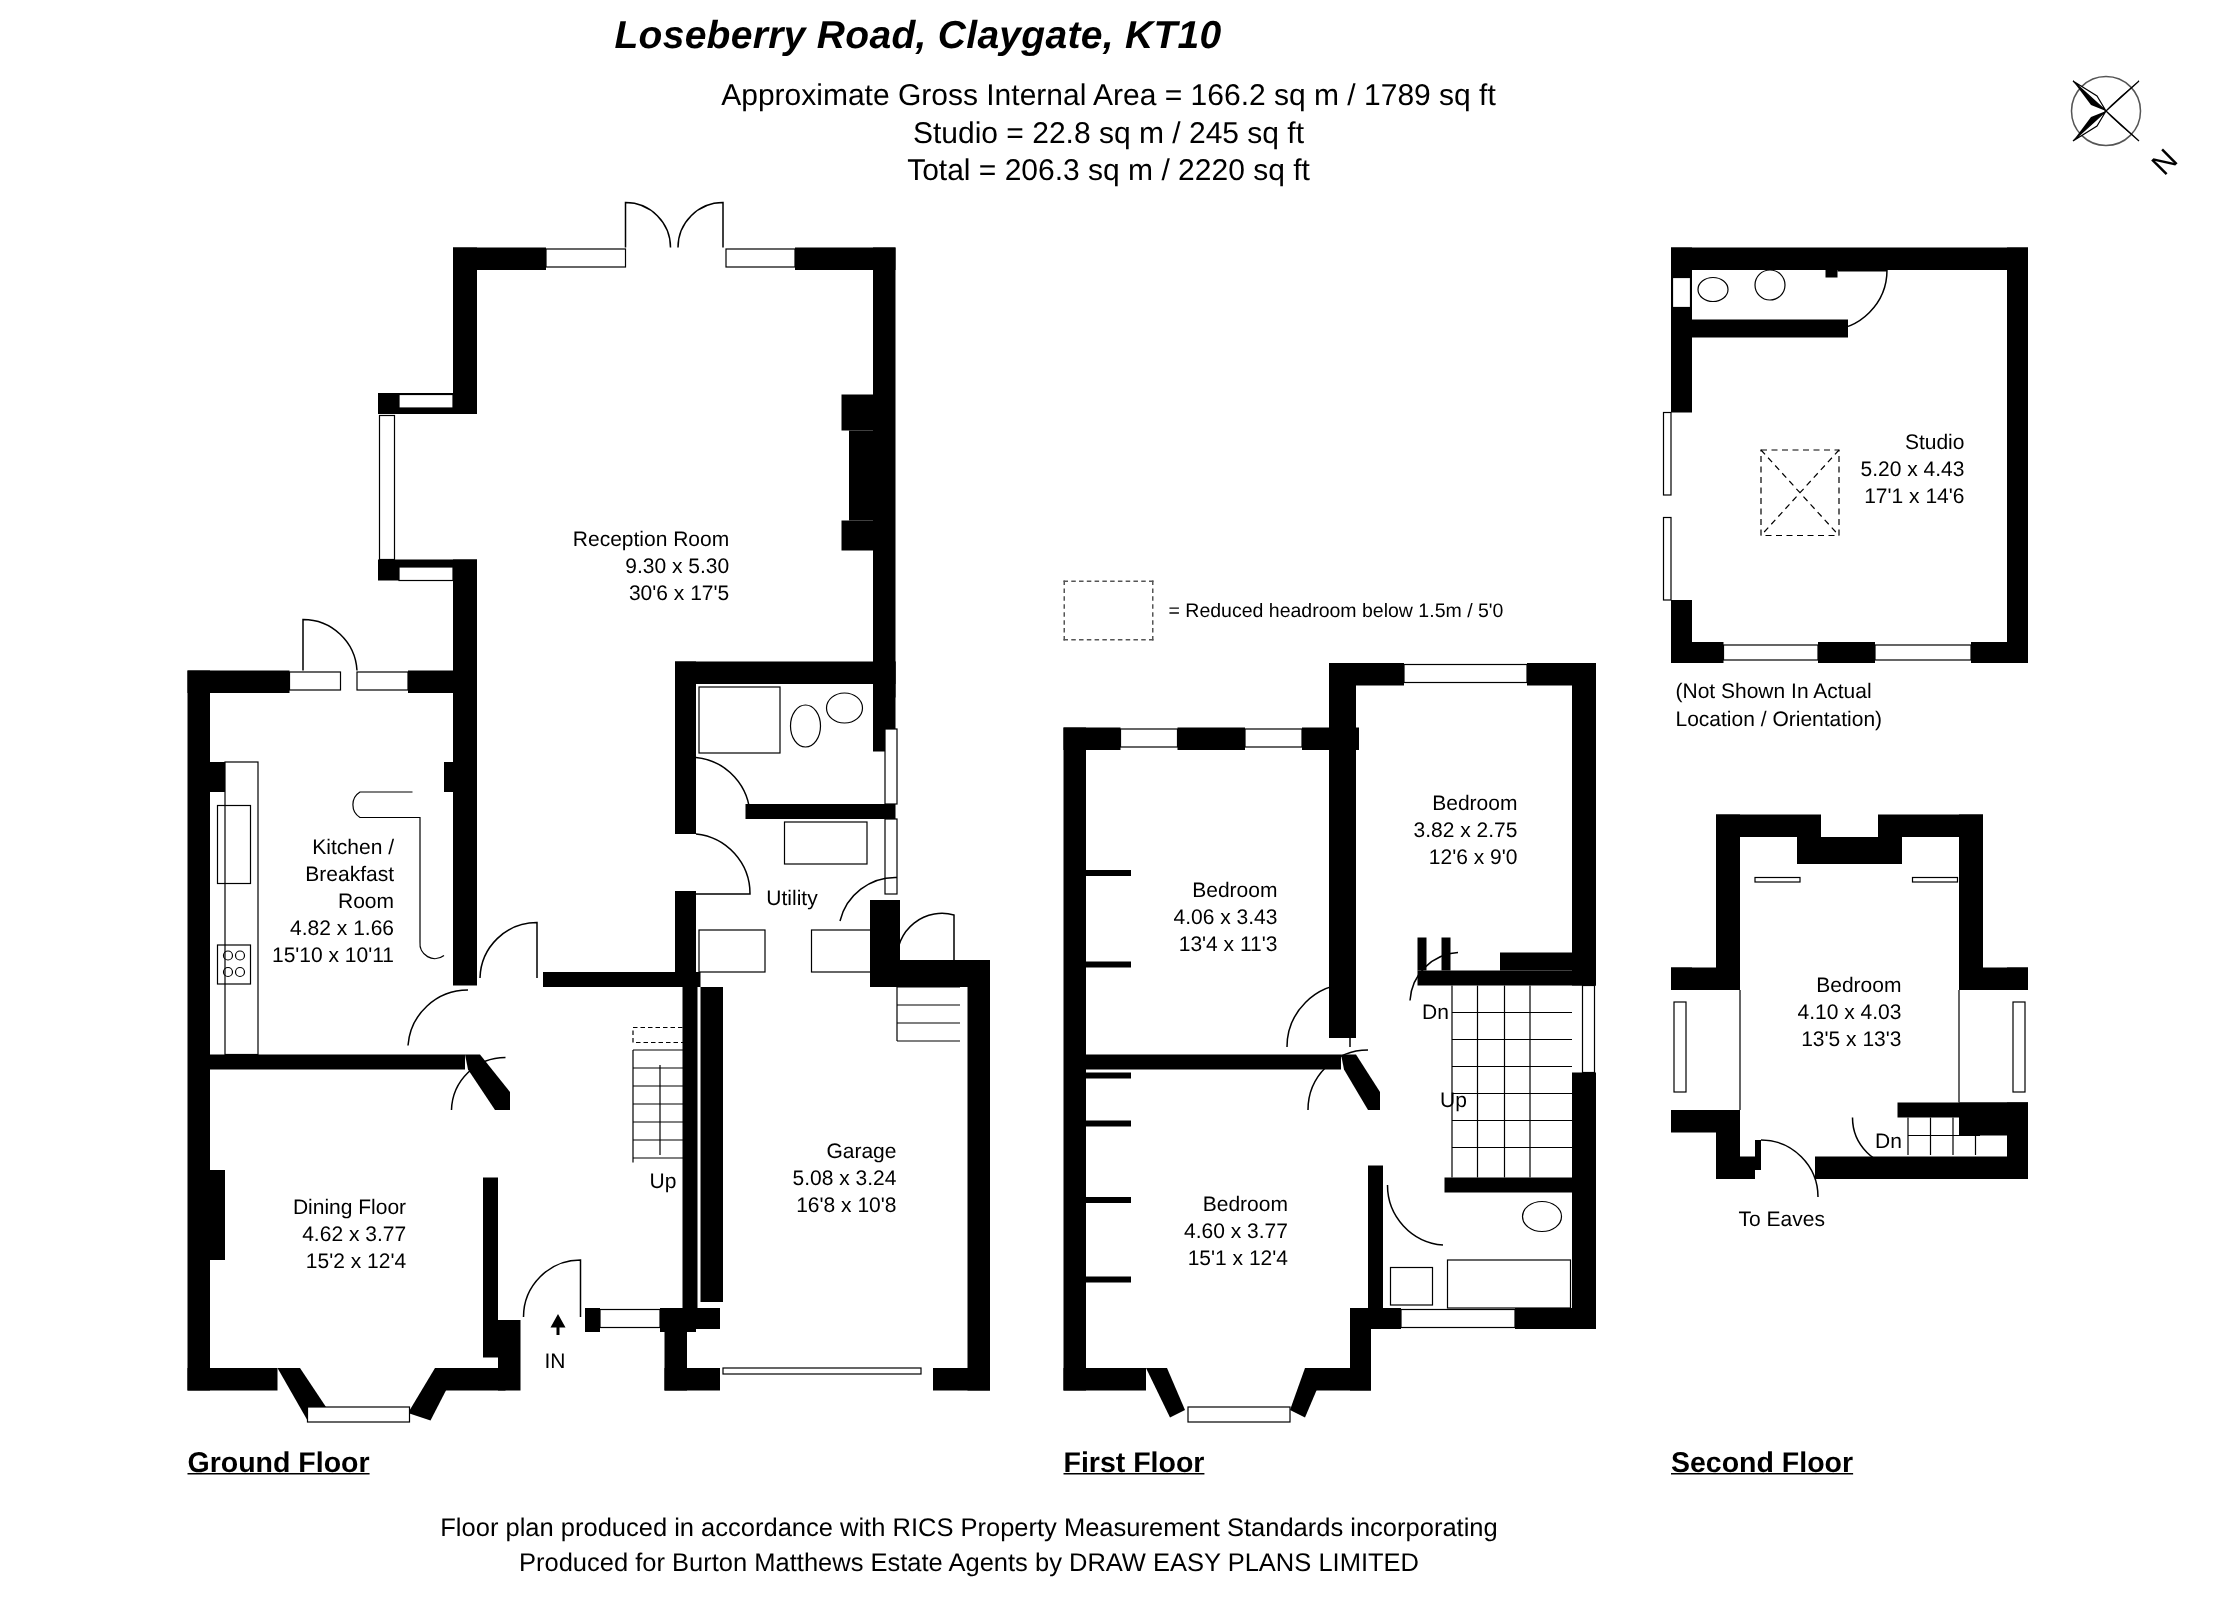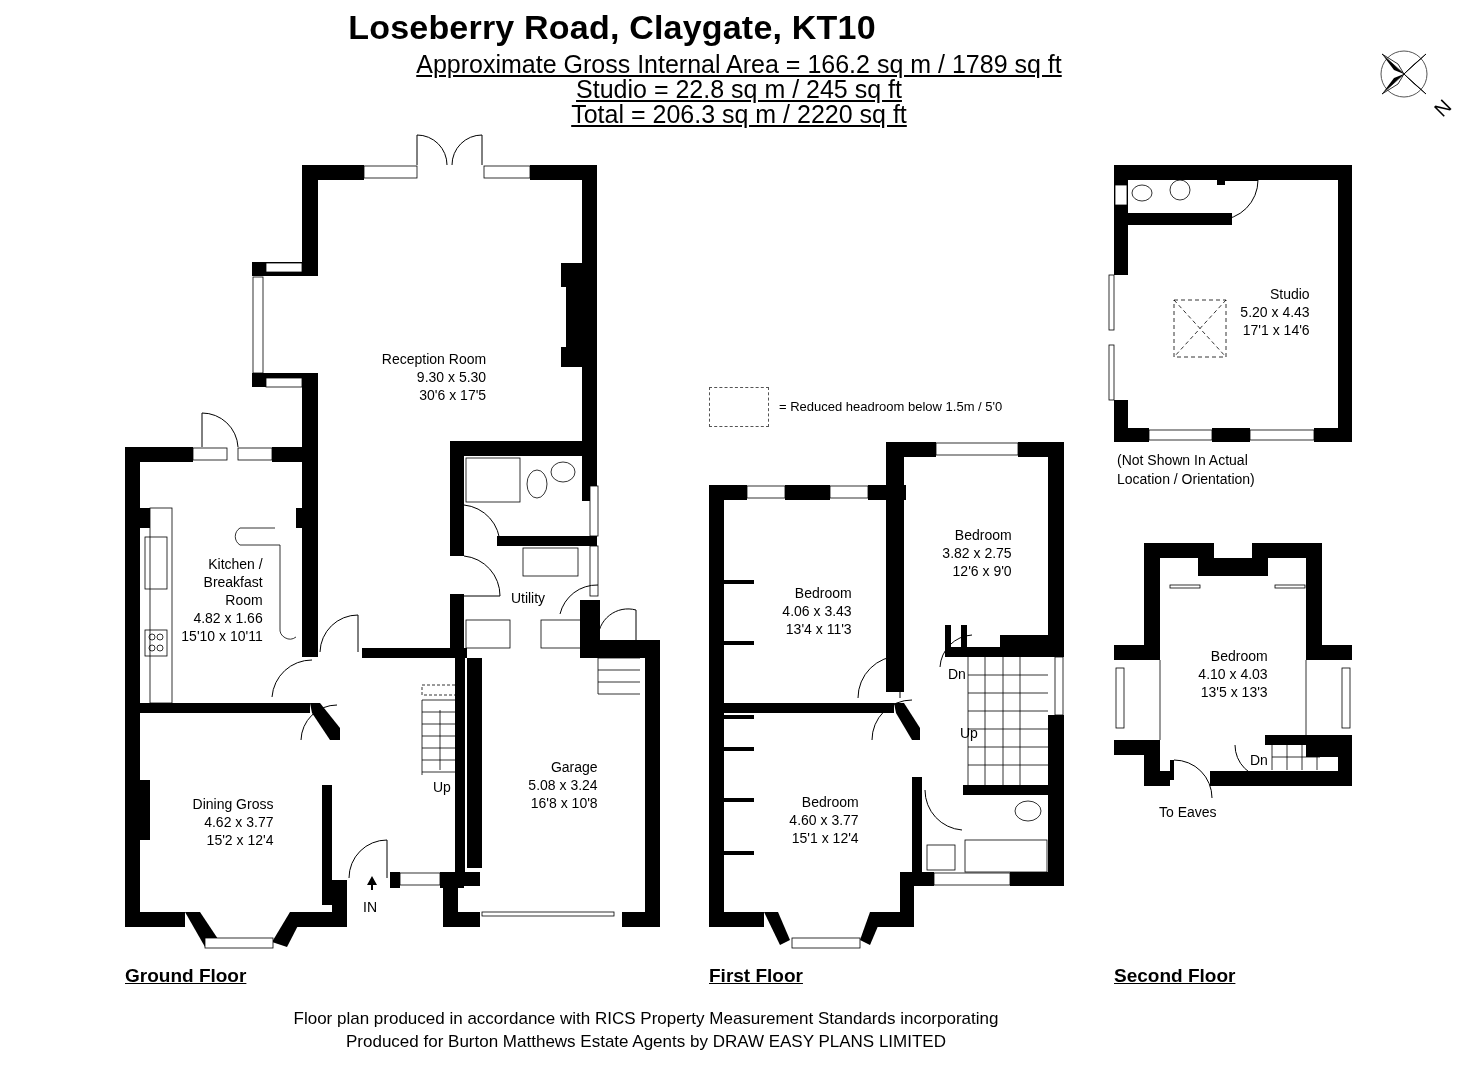--- a/index.html
+++ b/index.html
@@ -1,19 +1,19 @@
 <!DOCTYPE html>
 <html><head>
 <meta charset="utf-8">
 <style>
   html, body { margin:0; padding:0; background:#ffffff; }
   body { width:1478px; height:1080px; position:relative; overflow:hidden; font-family:"Liberation Sans", sans-serif; color:#000; }
   .abs { position:absolute; }
-  .title { left:0; width:1224px; top:8px; text-align:center; font-weight:bold; font-size:34px; letter-spacing:0.2px; }
-  .areas { left:0; width:1478px; top:52px; text-align:center; font-size:25px; line-height:25px;text-decoration:underline; }
+  .title { left:0; width:1224px; top:8px; text-align:center; font-weight:bold; font-size:26px; letter-spacing:0.2px;font-style:italic; }
+  .areas { left:0; width:1478px; top:52px; text-align:center; font-size:20px; line-height:25px; }
   .areas div { white-space:nowrap; }
   .plan { left:0; top:0; }
   .room-label { text-align:right; font-size:14px; line-height:18px; white-space:nowrap; transform:translateX(-50%); }
   .small-label { font-size:14px; white-space:nowrap; }
   .floor-label { font-weight:bold; font-size:19px; white-space:nowrap;text-decoration:underline; }
   .footer { left:0; width:1292px; top:1007px; text-align:center; font-size:17px; line-height:23px; }
   .legend { left:709px; top:387px; }
   .legend-box { position:absolute; left:0; top:0; width:60px; height:40px; border:1px dashed #555; box-sizing:border-box; }
   .legend-text { position:absolute; left:70px; top:12px; font-size:13px; white-space:nowrap; }
   .note { font-size:14px; line-height:19px; white-space:nowrap; }
@@ -260,21 +260,21 @@
   <div>Kitchen /</div>
   <div>Breakfast</div>
   <div>Room</div>
   <div>4.82 x 1.66</div>
   <div>15'10 x 10'11</div>
 </div>
 <div class="abs room-label" style="left:528px; top:589px;">
   <div>Utility</div>
 </div>
 <div class="abs room-label" style="left:233px; top:795px;">
-  <div>Dining Gross</div>
+  <div>Dining Floor</div>
   <div>4.62 x 3.77</div>
   <div>15'2 x 12'4</div>
 </div>
 <div class="abs room-label" style="left:563px; top:758px;">
   <div>Garage</div>
   <div>5.08 x 3.24</div>
   <div>16'8 x 10'8</div>
 </div>
 <div class="abs small-label" style="left:433px; top:779px;">Up</div>
 <div class="abs small-label" style="left:363px; top:899px;">IN</div>

